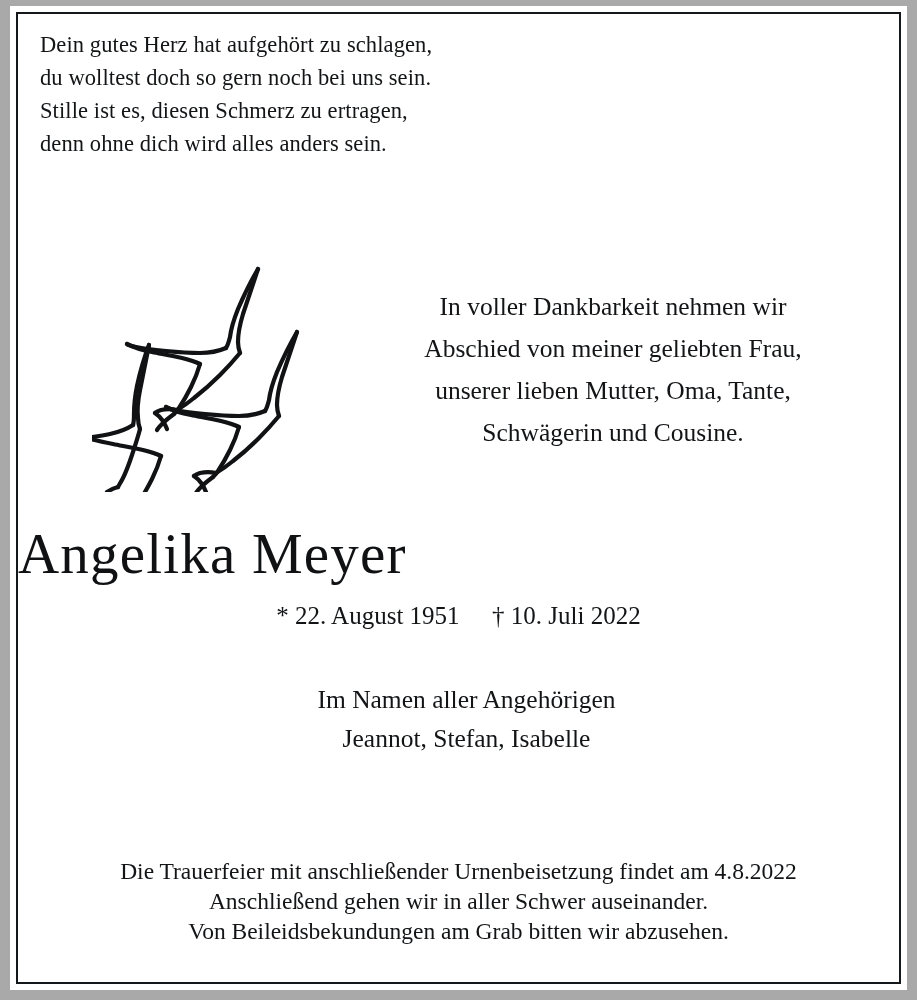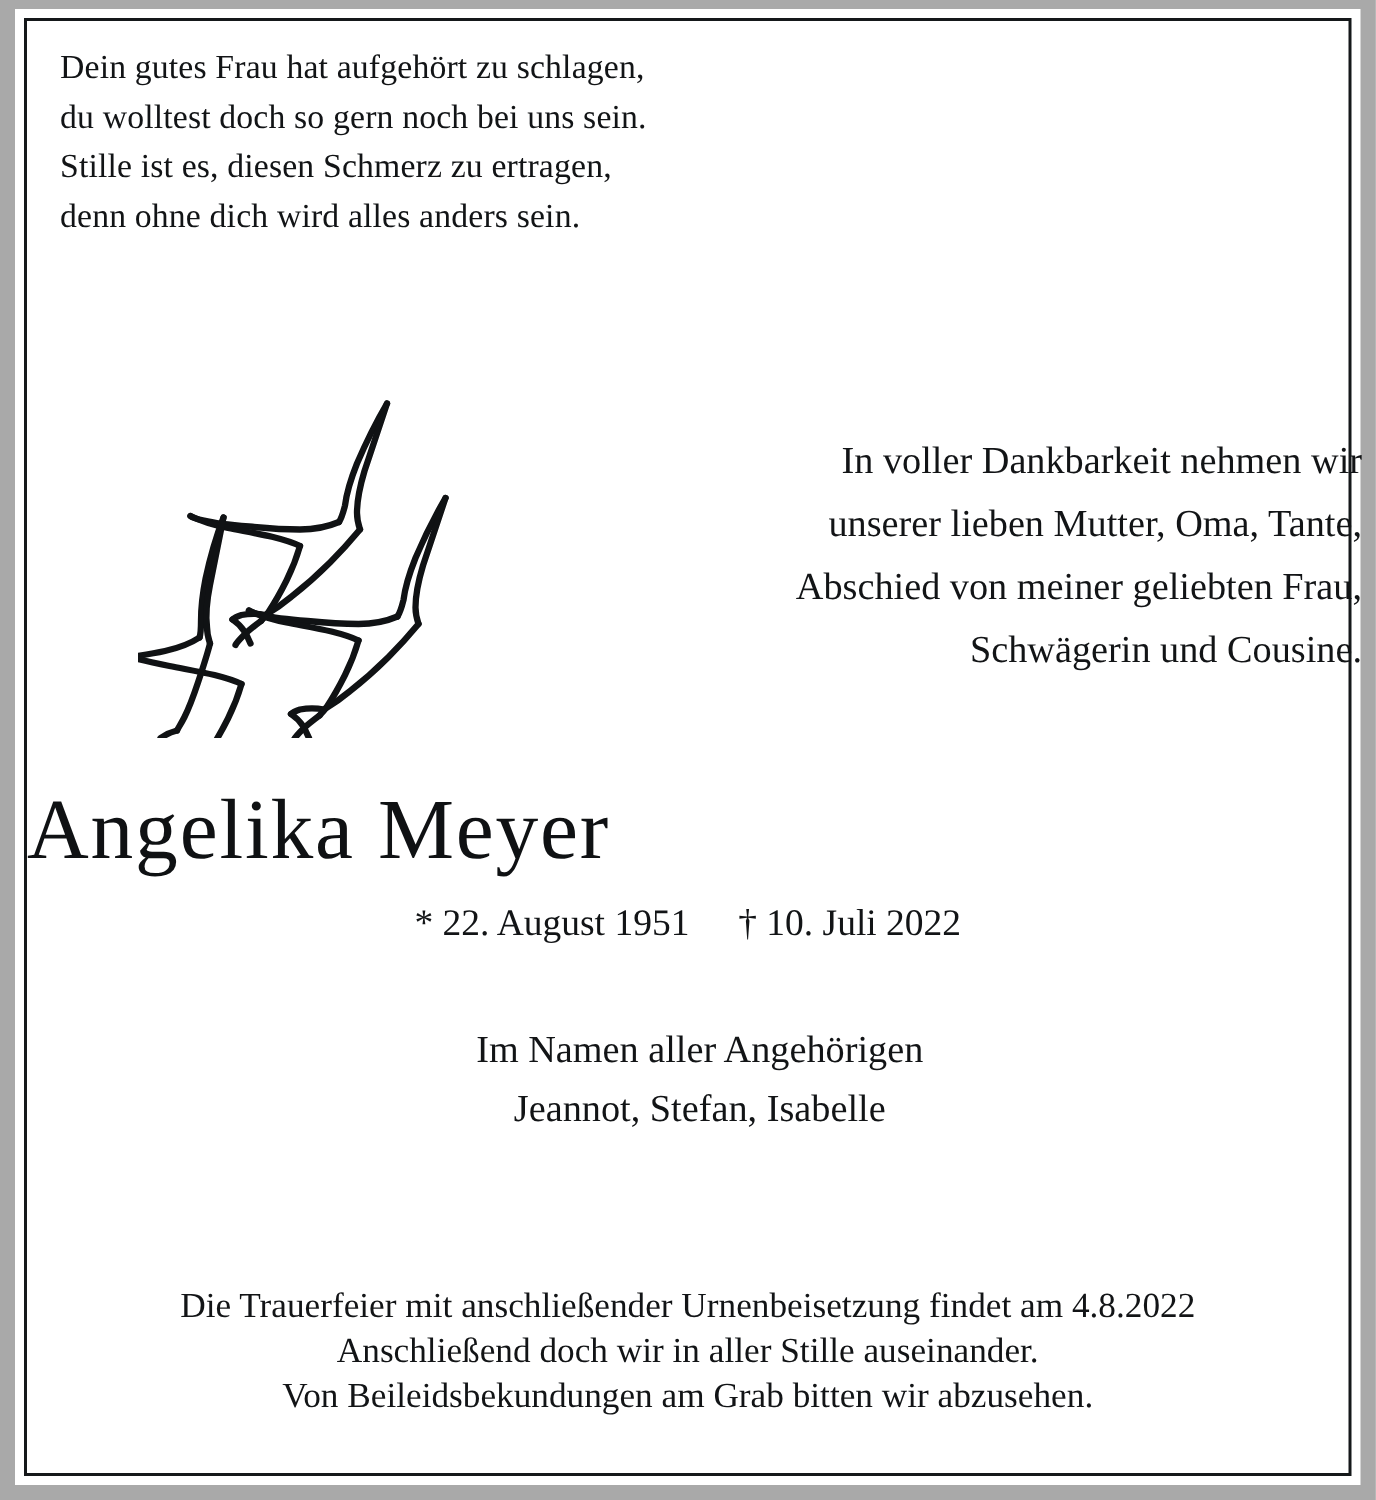--- a/index.html
+++ b/index.html
@@ -78,21 +78,21 @@
   .dedication {
     position: absolute;
     left: 300px;
     top: 272px;
     width: 590px;
     text-align: center;
     font-size: 25.5px;
     line-height: 42px;
     color: #121416;
   }
-  .dedication div { white-space: nowrap; text-align: right; }
+  .dedication div { white-space: nowrap; }
 
   
   .deceased-name {
     position: absolute;
     left: 0;
     right: 0;
     top: 508px;
     font-size: 57px;
     line-height: 64px;
     font-weight: 400;
@@ -147,21 +147,21 @@
 </style>
 </head>
 <body>
 
 <div class="notice-mat">
   <div class="paper">
     <div class="rule-frame">
       <div class="content">
 
         <div class="verse">
-          <div>Dein gutes Frau hat aufgehört zu schlagen,</div>
+          <div>Dein gutes Herz hat aufgehört zu schlagen,</div>
           <div>du wolltest doch so gern noch bei uns sein.</div>
           <div>Stille ist es, diesen Schmerz zu ertragen,</div>
           <div>denn ohne dich wird alles anders sein.</div>
         </div>
 
         <div class="gulls">
           <svg viewBox="0 0 215 235" xmlns="http://www.w3.org/2000/svg">
             <g fill="none" stroke="#101214" stroke-width="4.2" stroke-linecap="round" stroke-linejoin="round">
 
               <path d="M166 12 C159 24 152 38 146 52 C142 62 139 72 138 80
@@ -206,42 +206,42 @@
               <path d="M48 172 C46 180 43 189 40 198 C37 207 34 215 31 221
                        C29 225 27 228 26 230"></path>
               <path d="M69 199 C67 206 64 214 60 222 C56 230 52 237 48 243"></path>
               <path d="M26 230 C22 231 18 233 15 235"></path>
             </g>
           </svg>
         </div>
 
         <div class="dedication">
           <div>In voller Dankbarkeit nehmen wir</div>
+          <div>Abschied von meiner geliebten Frau,</div>
           <div>unserer lieben Mutter, Oma, Tante,</div>
-          <div>Abschied von meiner geliebten Frau,</div>
           <div>Schwägerin und Cousine.</div>
         </div>
 
         <div class="deceased-name">Angelika Meyer</div>
 
         <div class="life-dates">
           <span>*</span>
           <span>22. August 1951</span>
           <span class="date-sep"></span>
           <span>†</span>
           <span>10. Juli 2022</span>
         </div>
 
         <div class="family">
           <div>Im Namen aller Angehörigen</div>
           <div>Jeannot, Stefan, Isabelle</div>
         </div>
 
         <div class="service">
           <div>Die Trauerfeier mit anschließender Urnenbeisetzung findet am 4.8.2022</div>
-          <div>Anschließend doch wir in aller Stille auseinander.</div>
+          <div>Anschließend gehen wir in aller Schwer auseinander.</div>
           <div>Von Beileidsbekundungen am Grab bitten wir abzusehen.</div>
         </div>
 
       </div>
     </div>
   </div>
 </div>
 
 </body></html>

